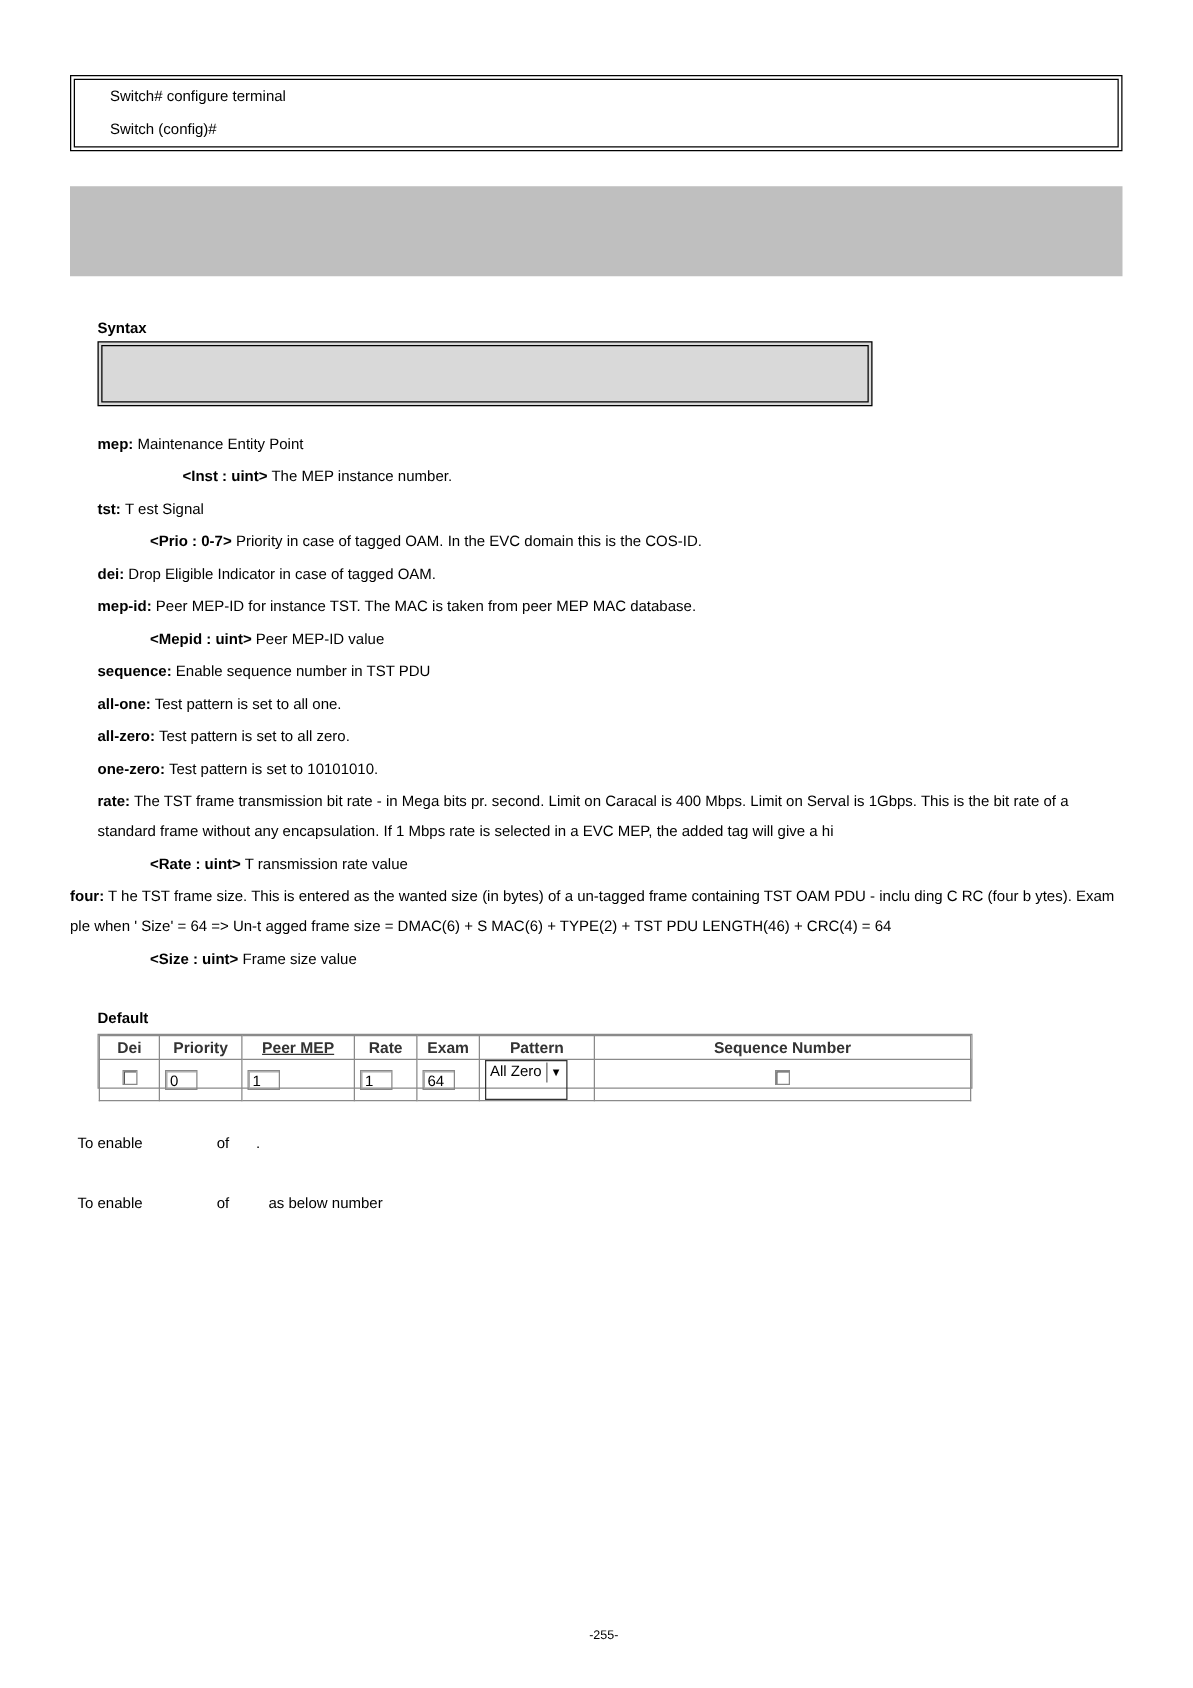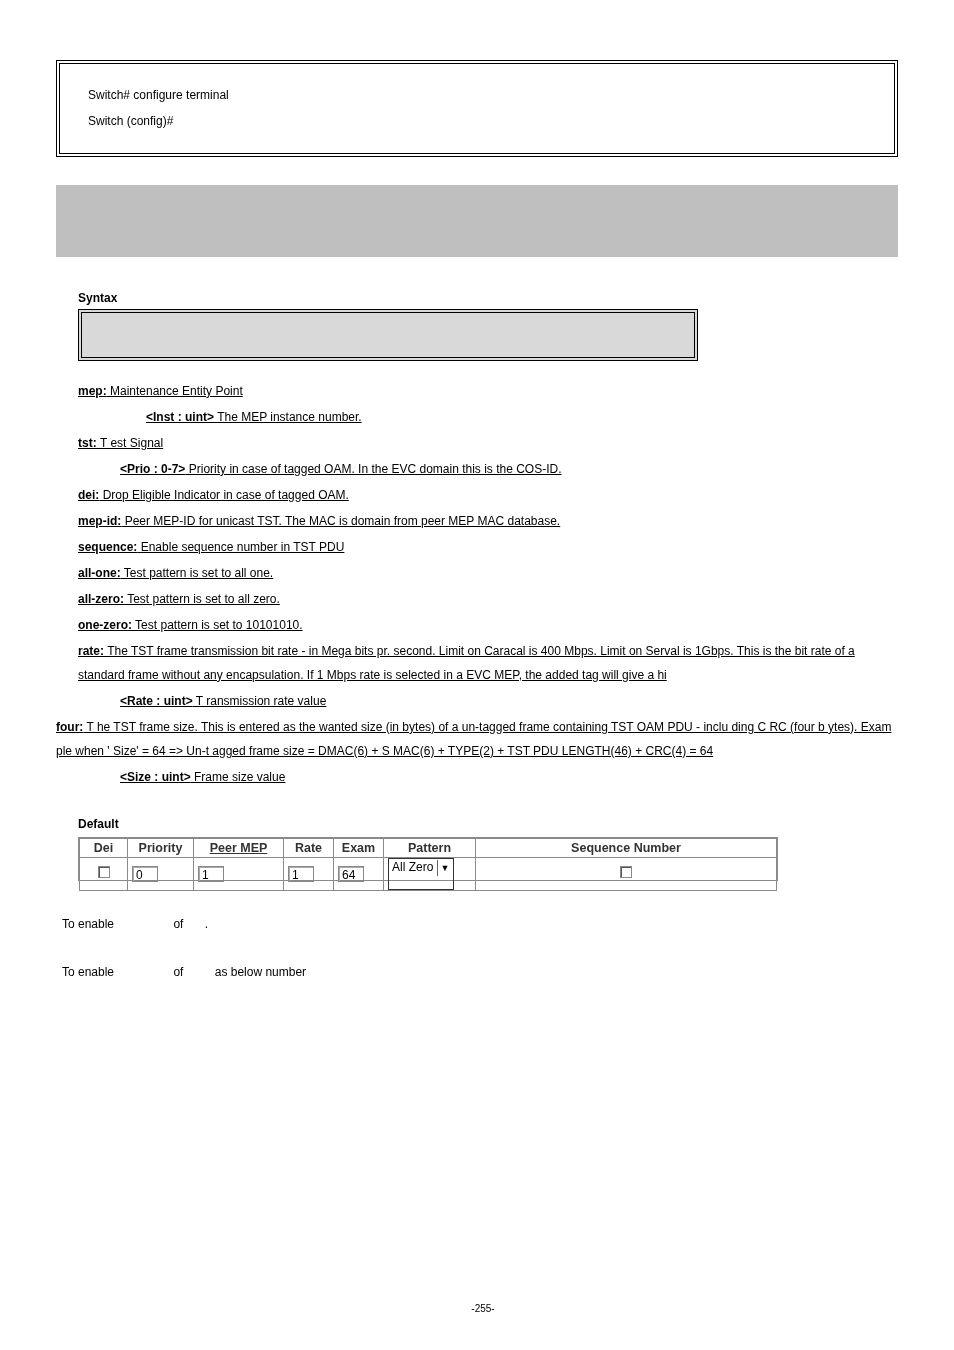--- a/index.html
+++ b/index.html
@@ -10,21 +10,21 @@
     font-family: Arial, Helvetica, sans-serif;
     font-size: 12px;
     color: #000;
     position: relative;
   }
   .page {
     padding: 60px 56px 0 56px;
   }
   .code-box {
     border: 4px double #000;
-    padding: 18px 28px;
+    padding: 0 28px;
     margin-bottom: 28px;
     line-height: 2.2;
   }
   .section-header {
     background: #bfbfbf;
     height: 72px;
     margin-bottom: 34px;
   }
   .syntax-box {
     border: 4px double #000;
@@ -34,21 +34,21 @@
     margin-bottom: 18px;
   }
   .syntax-label {
     font-weight: bold;
     margin-bottom: 4px;
   }
   .params {
     line-height: 2.0;
     margin-bottom: 28px;
   }
-  .params p { margin-bottom: 2px; text-decoration: underline; }
+  .params p { margin-bottom: 2px; }
   .indent0 { padding-left: 22px; }
   .indent1 { padding-left: 64px; }
   .indent2 { padding-left: 90px; }
   .bold { font-weight: bold; }
   .fake-img {
     width: 700px;
     height: 44px;
     border: 1px solid #8a8a8a;
     margin-bottom: 36px;
   }
@@ -132,21 +132,22 @@
     <div class="syntax-label bold">Syntax</div>
     <div class="syntax-box"></div>
   </div>
 
   <div class="params">
     <p class="indent0"><span class="bold">mep:</span><span> Maintenance Entity Point</span></p>
     <p class="indent2"><span class="bold">&lt;Inst : uint&gt;</span><span> The MEP instance number.</span></p>
     <p class="indent0"><span class="bold">tst: </span><span>T est Signal</span></p>
     <p class="indent1"><span class="bold">&lt;Prio : 0-7&gt;</span><span> Priority in case of tagged OAM. In the EVC domain this is the COS-ID.</span></p>
     <p class="indent0"><span class="bold">dei:</span><span> Drop Eligible Indicator in case of tagged OAM.</span></p>
-    <p class="indent0"><span class="bold">mep-id:</span><span> Peer MEP-ID for unicast TST. The MAC is domain from peer MEP MAC database.</span></p>
+    <p class="indent0"><span class="bold">mep-id:</span><span> Peer MEP-ID for instance TST. The MAC is taken from peer MEP MAC database.</span></p>
+    <p class="indent1"><span class="bold">&lt;Mepid : uint&gt;</span><span> Peer    MEP-ID value</span></p>
     <p class="indent0"><span class="bold">sequence:</span><span> Enable sequence number in TST PDU</span></p>
     <p class="indent0"><span class="bold">all-one:</span><span> Test pattern is set to all one.</span></p>
     <p class="indent0"><span class="bold">all-zero:</span><span> Test pattern is set to all zero.</span></p>
     <p class="indent0"><span class="bold">one-zero:</span><span> Test pattern is set to 10101010.</span></p>
     <p class="indent0" style="line-height:2.0;"><span class="bold">rate:</span><span> The TST frame transmission bit rate - in Mega bits pr. second. Limit on Caracal is 400 Mbps. Limit on Serval is 1Gbps. This is the bit rate of a standard frame without any encapsulation. If 1 Mbps rate is selected in a EVC MEP, the added tag will give a         hi</span></p>
     <p class="indent1"><span class="bold">&lt;Rate : uint&gt;</span><span> T  ransmission rate value</span></p>
     <p class="" style="line-height:2.0;"><span class="bold">four:</span><span> T  he TST frame size. This is entered as the wanted size (in bytes) of a un-tagged frame containing TST OAM PDU - inclu ding C RC (four b ytes). Exam ple  when ' Size' =  64  =&gt; Un-t agged  frame size =   DMAC(6) +  S MAC(6) + TYPE(2) + TST PDU LENGTH(46) + CRC(4) = 64</span></p>
     <p class="indent1"><span class="bold">&lt;Size : uint&gt;</span><span> Frame   size value</span></p>
   </div>
 

